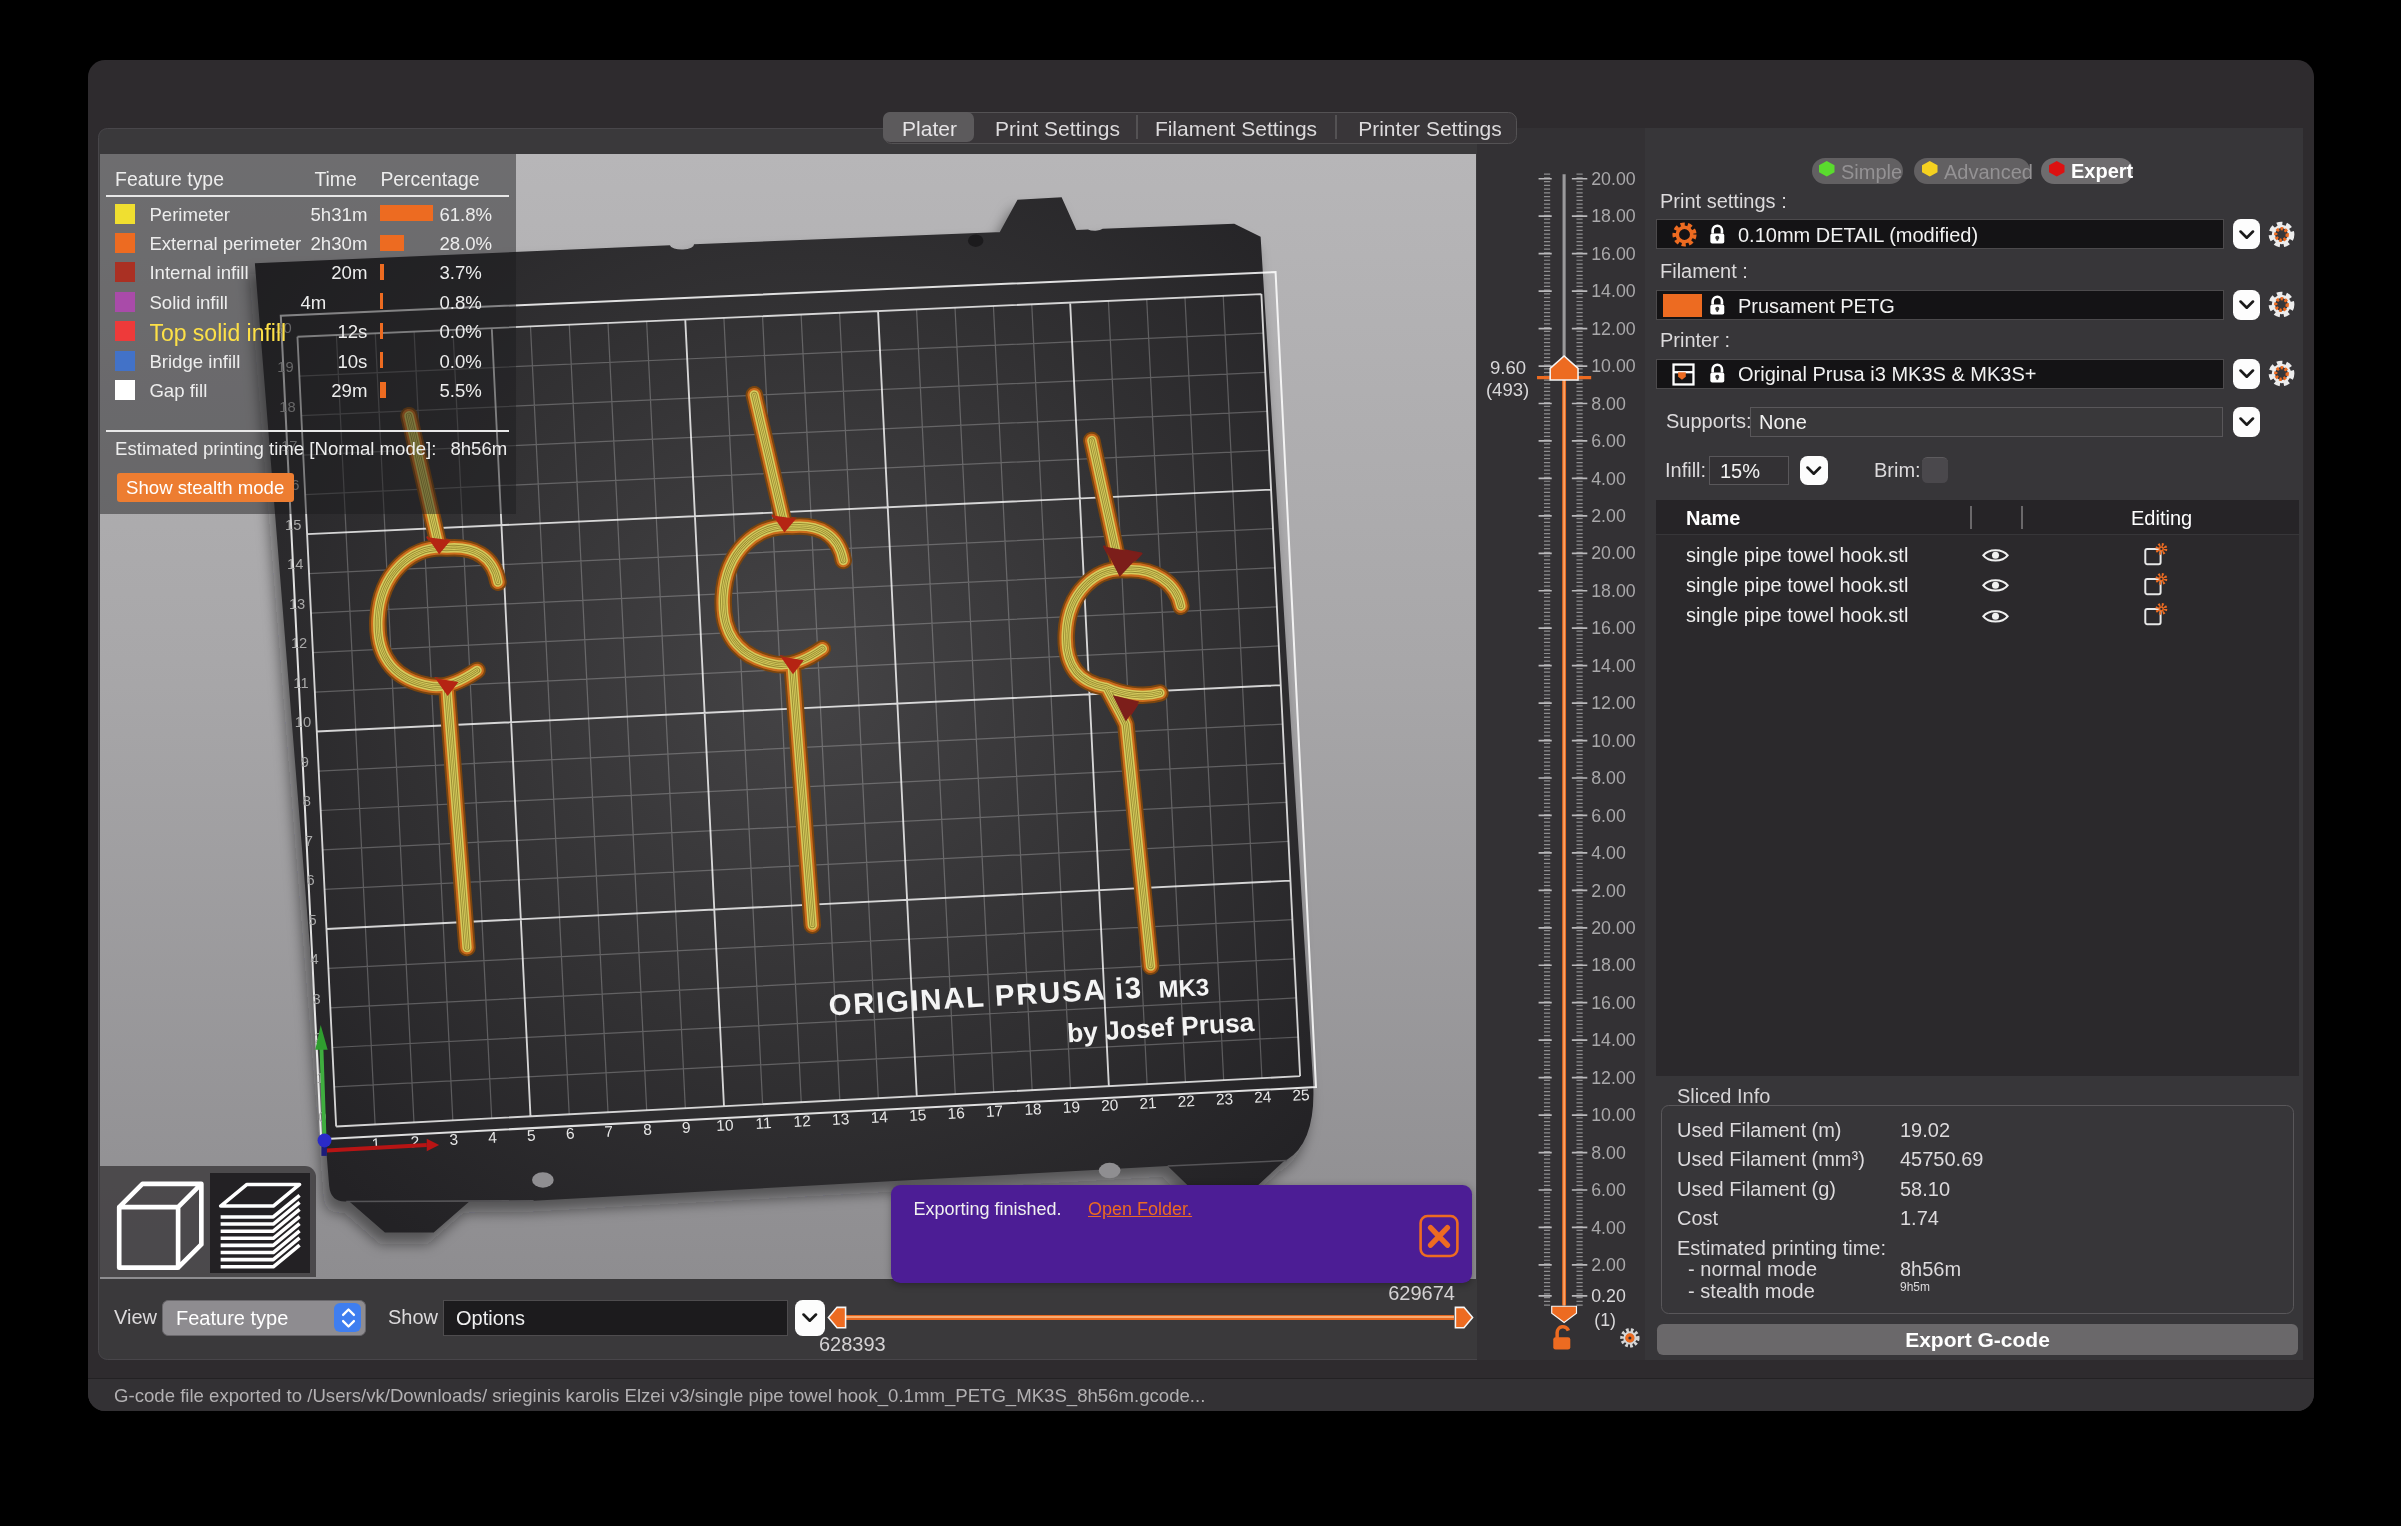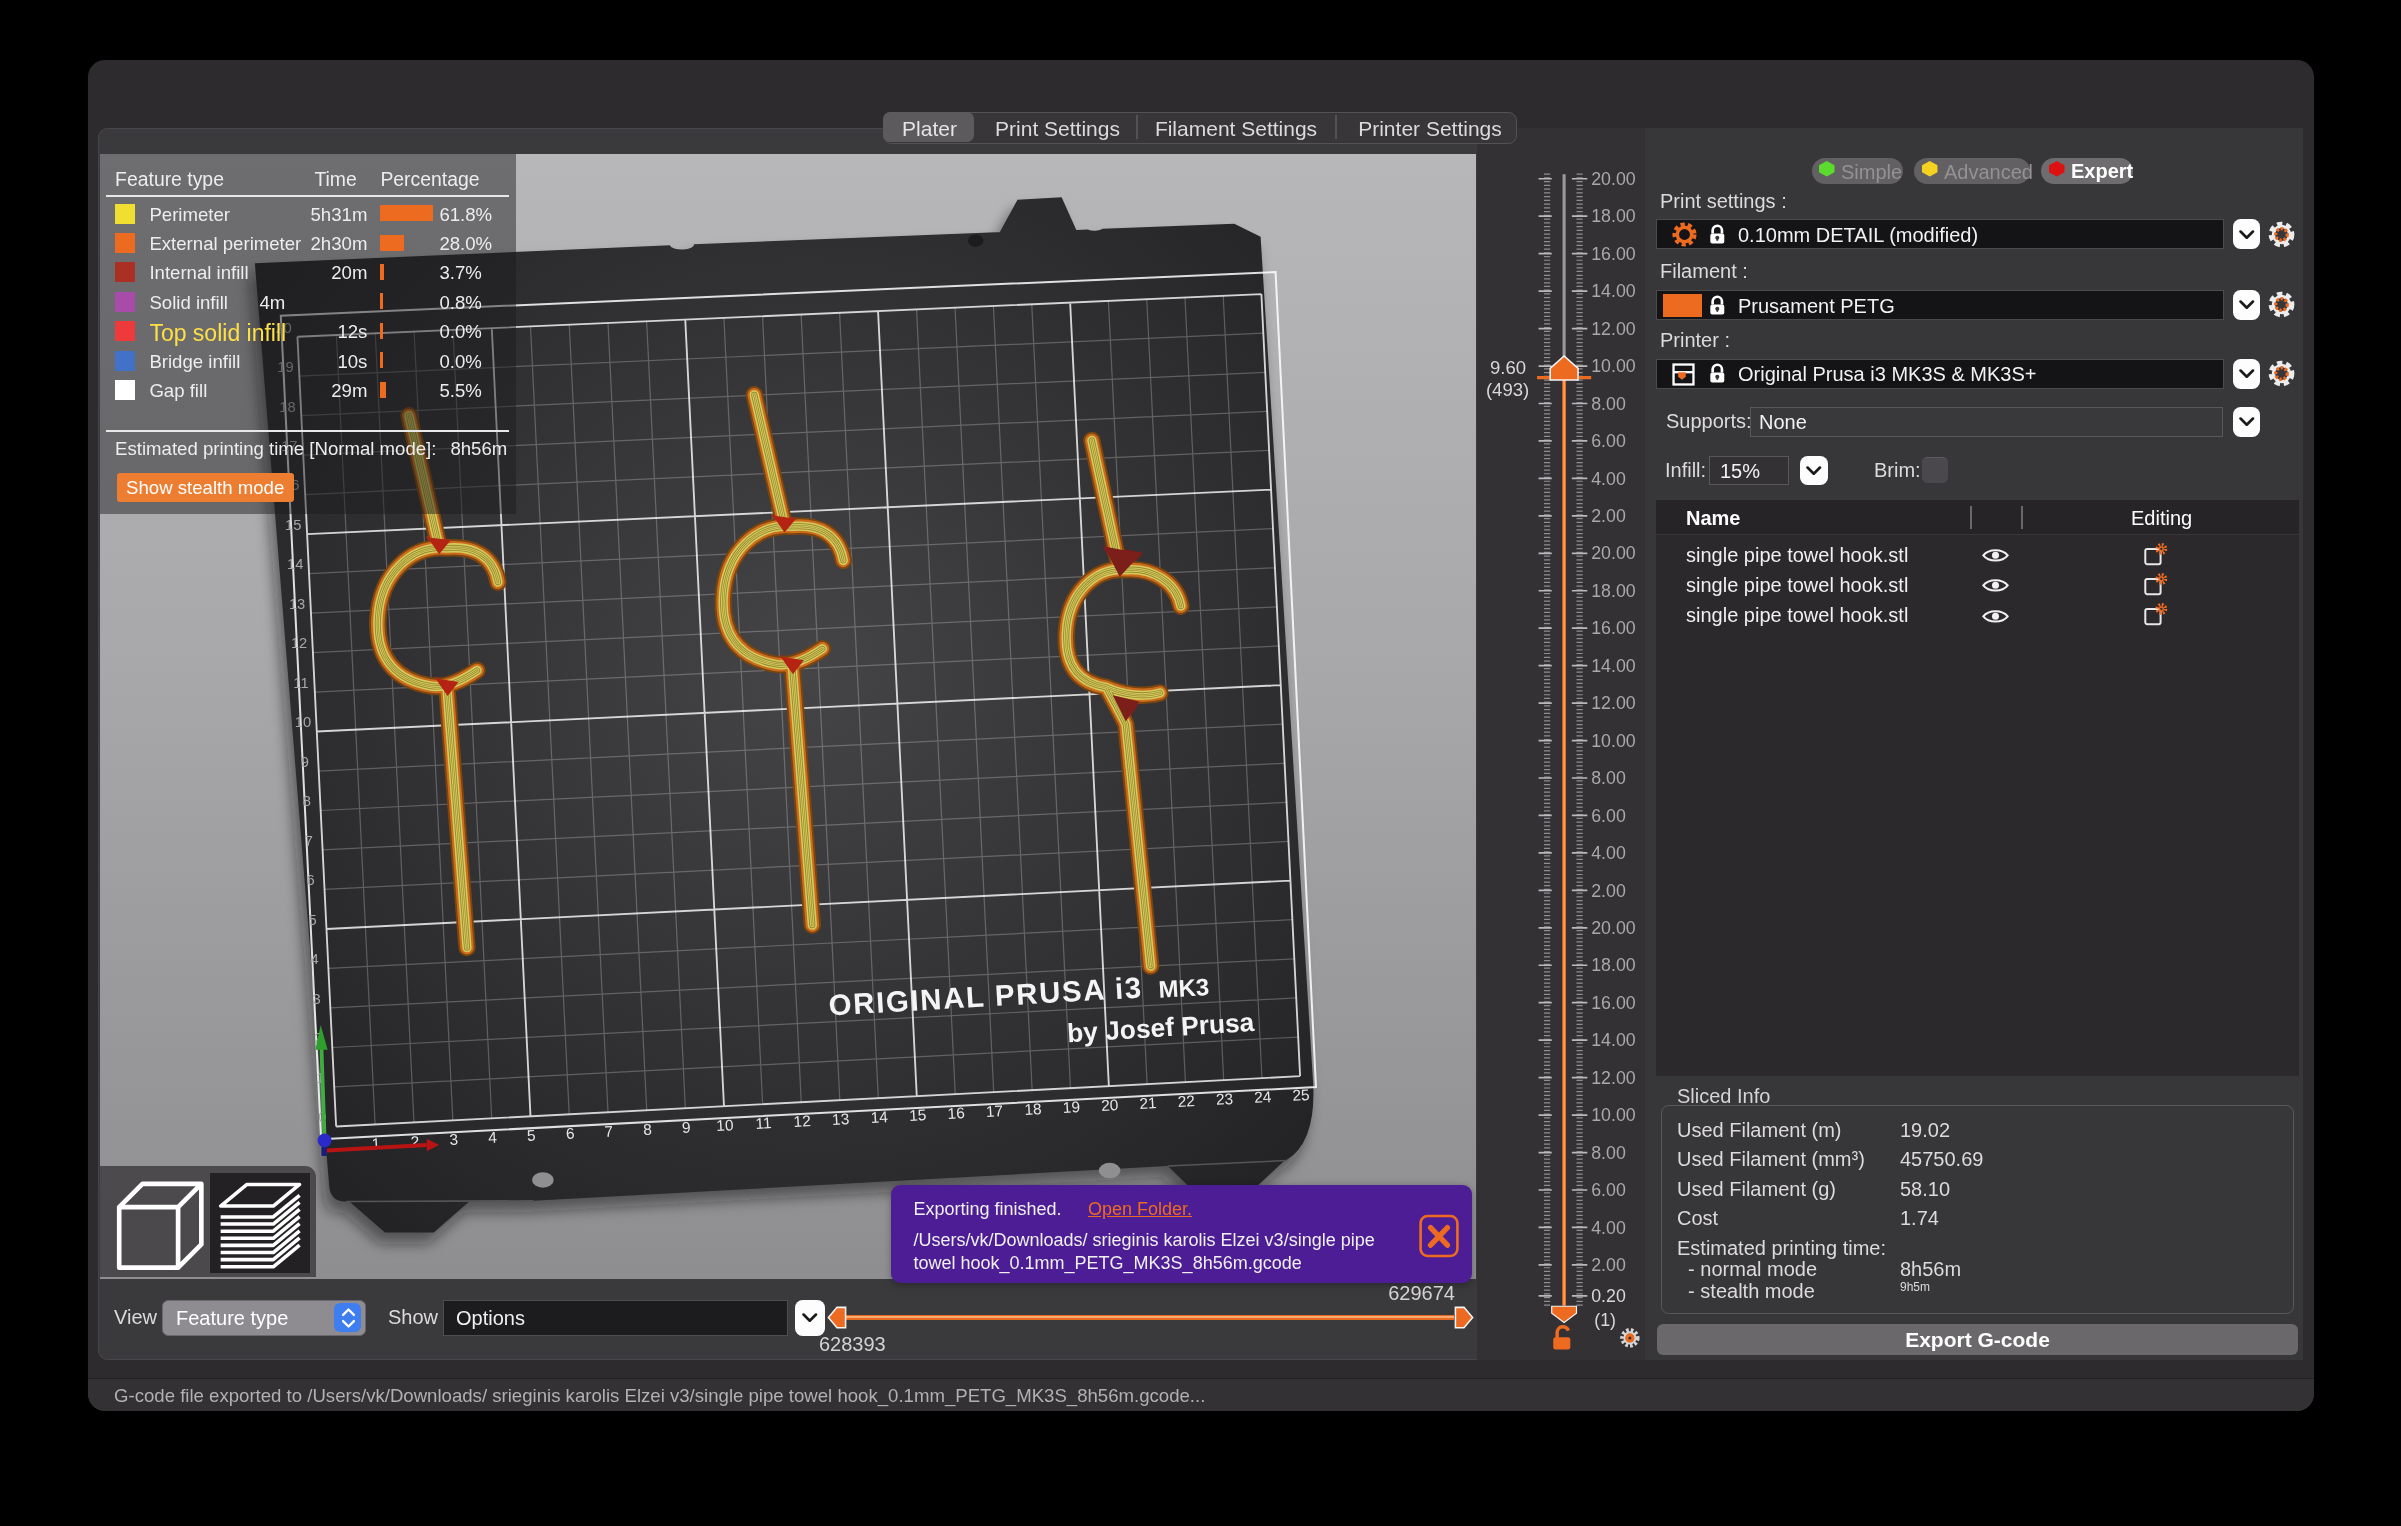--- a/index.html
+++ b/index.html
@@ -161,21 +161,21 @@
       <div style="position:absolute;left:159px;top:79px;width:108px;text-align:right;font-size:18.6px;color:#ededed">2h30m</div>
       <span style="position:absolute;left:280px;top:81px;width:24px;height:16.3px;background:#ed6b21"></span>
       <div style="position:absolute;left:339px;top:79px;font-size:18.6px;color:#ededed">28.0%</div>
       <span style="position:absolute;left:14.7px;top:108px;width:20px;height:20px;background:#aa3023"></span>
       <div style="position:absolute;left:49px;top:108px;font-size:18.6px;color:#ededed">Internal infill</div>
       <div style="position:absolute;left:159px;top:108px;width:108px;text-align:right;font-size:18.6px;color:#ededed">20m</div>
       <span style="position:absolute;left:280px;top:110px;width:3.9px;height:16.3px;background:#ed6b21"></span>
       <div style="position:absolute;left:339px;top:108px;font-size:18.6px;color:#ededed">3.7%</div>
       <span style="position:absolute;left:14.7px;top:138px;width:20px;height:20px;background:#a94ba9"></span>
       <div style="position:absolute;left:49px;top:138px;font-size:18.6px;color:#ededed">Solid infill</div>
-      <div style="position:absolute;left:159px;top:138px;width:108px;text-align:left;font-size:18.6px;color:#ededed">4m</div>
+      <div style="position:absolute;left:159px;top:138px;width:108px;text-align:center;font-size:18.6px;color:#ededed">4m</div>
       <span style="position:absolute;left:280px;top:139px;width:3.1px;height:16.3px;background:#ed6b21"></span>
       <div style="position:absolute;left:339px;top:138px;font-size:18.6px;color:#ededed">0.8%</div>
       <span style="position:absolute;left:14.7px;top:167px;width:20px;height:20px;background:#ee3a3a"></span>
       <div style="position:absolute;left:49px;top:166px;font-size:23px;color:#fde047">Top solid infill</div>
       <div style="position:absolute;left:159px;top:167px;width:108px;text-align:right;font-size:18.6px;color:#ededed">12s</div>
       <span style="position:absolute;left:280px;top:169px;width:2.3px;height:16.3px;background:#ed6b21"></span>
       <div style="position:absolute;left:339px;top:167px;font-size:18.6px;color:#ededed">0.0%</div>
       <span style="position:absolute;left:14.7px;top:197px;width:20px;height:20px;background:#4272c8"></span>
       <div style="position:absolute;left:49px;top:197px;font-size:18.6px;color:#ededed">Bridge infill</div>
       <div style="position:absolute;left:159px;top:197px;width:108px;text-align:right;font-size:18.6px;color:#ededed">10s</div>
@@ -203,21 +203,20 @@
       <path d="M6,68.4 h68 l34,-28"></path>
       <path d="M6,77.6 h68 l34,-28"></path>
       <path d="M6,86.8 h68 l34,-28"></path>
       <path d="M6,96.0 h68 l34,-28"></path>
       <path d="M6,105.2 h68 l34,-28"></path>
       <path d="M6,114.4 h68 l34,-28"></path>
     </svg>
   <div style="position:absolute;left:803px;top:1125px;width:581px;height:98px;background:#4c1d95;border-radius:9.3px;box-shadow:0 1.5px 7.7px rgba(0,0,0,0.3)">
       <div style="position:absolute;left:22.5px;top:14px;font-size:18px;color:#f0f0f0">Exporting finished.</div>
       <div style="position:absolute;left:197px;top:14px;font-size:18px;color:#ed6b21;text-decoration:underline">Open Folder.</div>
-      <div style="position:absolute;left:22.5px;top:44px;font-size:18px;color:#f0f0f0;line-height:23px">/Users/vk/Downloads/ srieginis karolis Elzei v3/single pipe<br>towel hook_0.1mm_PETG_MK3S_8h56m.gcode</div>
       <svg width="40" height="46" viewBox="0 0 52 60" style="position:absolute;left:528px;top:28px">
         <rect x="2" y="4" width="48" height="52" rx="9" fill="none" stroke="#ed6b21" stroke-width="3.4"></rect>
         <path d="M15,19 L37,42 M37,19 L15,42" stroke="#ed6b21" stroke-width="7" stroke-linecap="round"></path>
       </svg>
     </div>
   <svg width="325" height="1343" viewBox="1880 60 420 1735" style="position:absolute;left:1367px;top:-13px" font-family="Liberation Sans, sans-serif">
       <path d="M1995,224.0 h8 M2037,224.0 h8" stroke="#8f8e90" stroke-width="1.6"></path>
       <path d="M1995,228.8 h8 M2037,228.8 h8" stroke="#8f8e90" stroke-width="1.6"></path>
       <path d="M1995,233.7 h8 M2037,233.7 h8" stroke="#8f8e90" stroke-width="1.6"></path>
       <path d="M1995,238.5 h8 M2037,238.5 h8" stroke="#8f8e90" stroke-width="1.6"></path>

